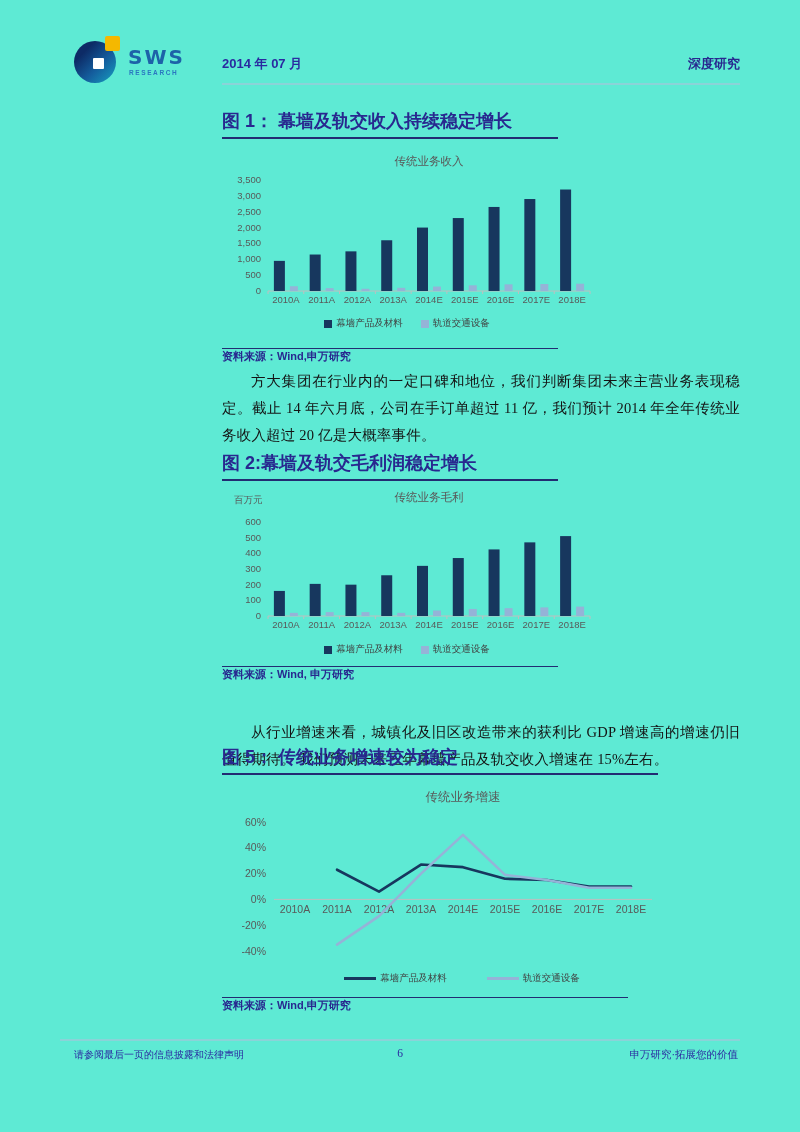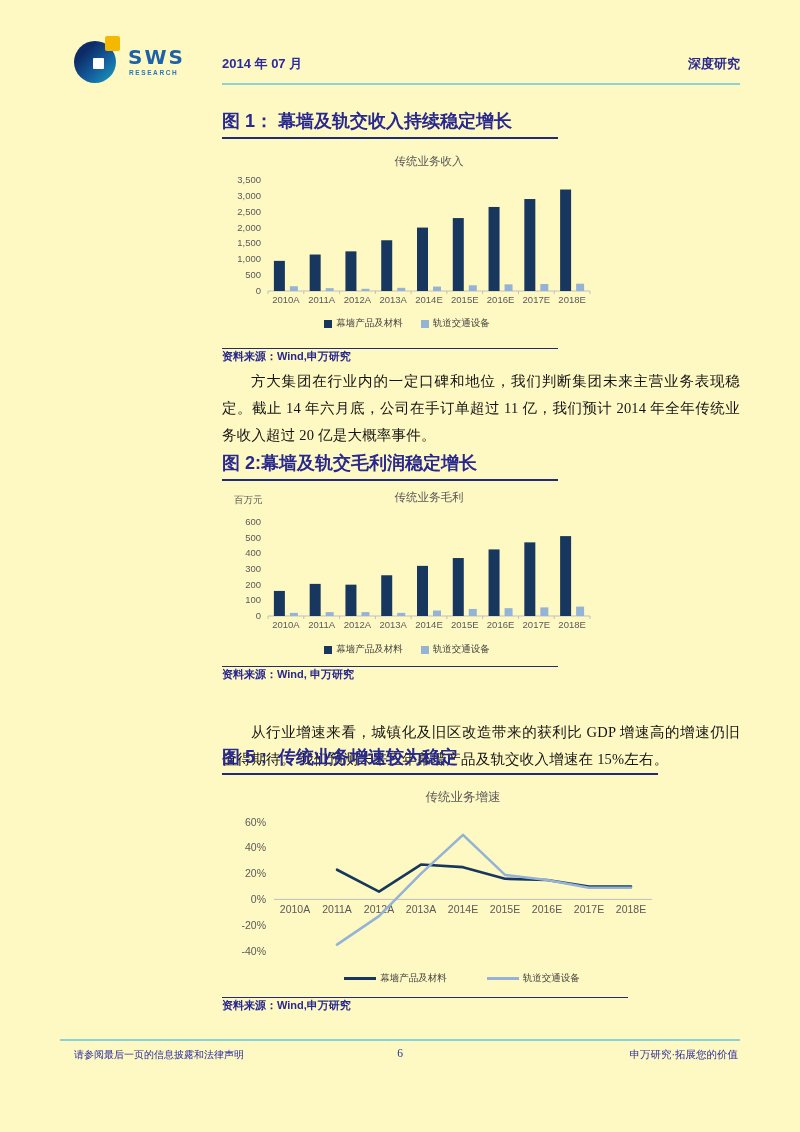--- a/index.html
+++ b/index.html
@@ -1,16 +1,16 @@
 <!DOCTYPE html>
 <html><head>
 <meta charset="utf-8">
 <style>
   html,body{margin:0;padding:0;background:#e8e8e8;}
-  .page{position:relative;width:800px;height:1132px;background:#fef9c3;margin:0 auto;
+  .page{position:relative;width:800px;height:1132px;background:#5eead4;margin:0 auto;
         font-family:"Liberation Sans",sans-serif;overflow:hidden;}
 
   
   .logo{position:absolute;top:36px;left:74px;width:140px;height:52px;}
   .logo-circle{position:absolute;top:5px;left:0;width:42px;height:42px;border-radius:50%;
     background:linear-gradient(135deg,#0d2b66 25%,#145d9d 60%,#1790b8 90%);}
   .logo-notch{position:absolute;top:22px;left:19px;width:11px;height:11px;background:#fff;border-radius:1px;}
   .logo-yellow{position:absolute;top:0;left:31px;width:15px;height:15px;background:#F5B800;border-radius:2px;}
   .logo-sws{position:absolute;left:54px;top:9px;font-size:20px;font-weight:bold;color:#1d62a8;
     letter-spacing:2px;font-family:"DejaVu Sans",sans-serif;}

